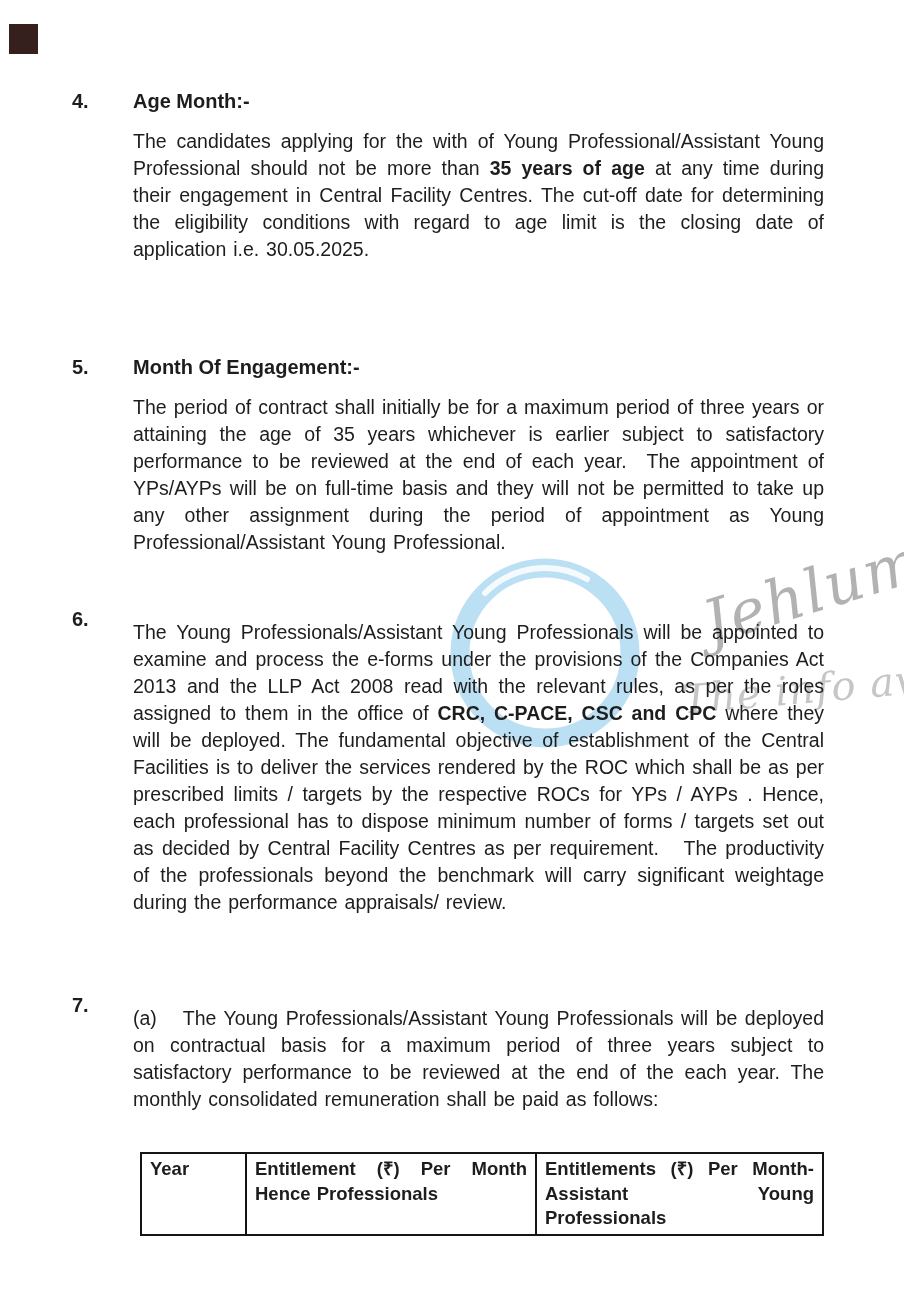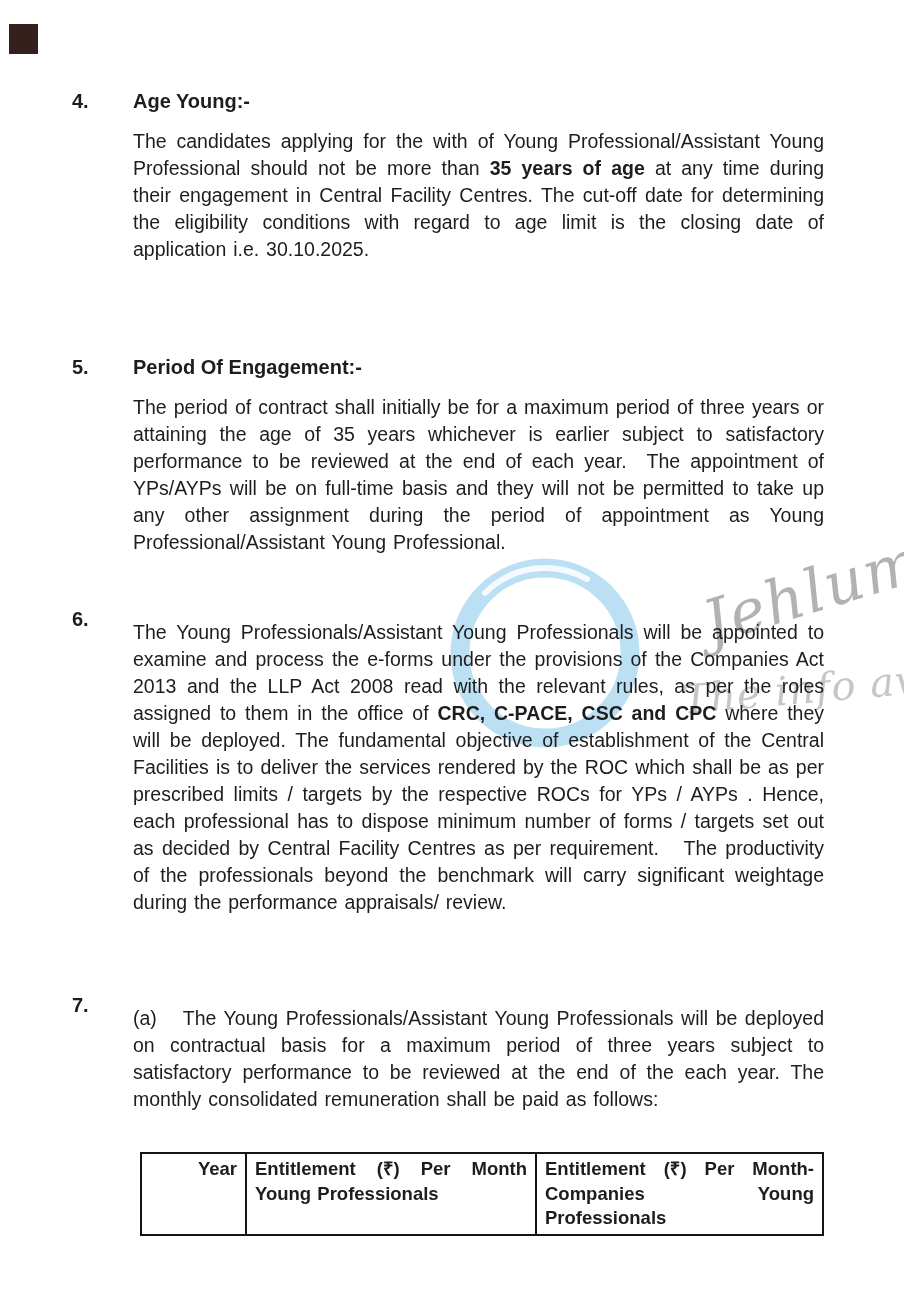--- a/index.html
+++ b/index.html
@@ -23,45 +23,45 @@
   .sec-body{margin:13px 0 0 61px;width:691px;text-align:justify;font-size:19.5px;line-height:27px;word-spacing:1.5px;}
   .sec-body b{font-weight:bold;margin-top:28px;}
   .para-label{padding-right:26px;}
   
   .ent-table{position:absolute;left:140px;top:1152px;z-index:1;border-collapse:collapse;table-layout:fixed;width:682px;}
   .ent-table td{
     border:2px solid #141414;vertical-align:top;
     font-weight:bold;font-size:18.5px;line-height:24.5px;
     padding:3px 8px;height:74px;text-align:justify;word-spacing:1px;
   }
-  .ent-table td.c-year{text-align:right;}
+  .ent-table td.c-year{text-align:left;}
 </style>
 </head>
 <body>
 
 <div class="wm-layer">
   <svg class="wm-circle" width="200" height="208" viewBox="0 0 200 208">
     <circle cx="97" cy="103" r="85" fill="none" stroke="#a8d6ef" stroke-width="19" opacity="0.78"></circle>
     <path d="M 37 43 A 85 85 0 0 1 139 29" fill="none" stroke="#ffffff" stroke-width="6" opacity="0.85" stroke-linecap="round"></path>
   </svg>
   <div class="wm-script wm-brand">Jehlum</div>
   <div class="wm-script wm-tagline">The info avenue</div>
 </div>
 
 <div class="corner-mark"></div>
 
 <section class="sec" style="top:88px">
   <span class="sec-num">4.</span>
-  <span class="sec-title">Age Young:-</span>
-  <p class="sec-body"><span>The candidates applying for the with of Young Professional/Assistant Young Professional should not be more than </span><b>35 years of age</b><span> at any time during their engagement in Central Facility Centres. The cut-off date for determining the eligibility conditions with regard to age limit is the closing date of application i.e. 30.10.2025.</span></p>
+  <span class="sec-title">Age Month:-</span>
+  <p class="sec-body"><span>The candidates applying for the with of Young Professional/Assistant Young Professional should not be more than </span><b>35 years of age</b><span> at any time during their engagement in Central Facility Centres. The cut-off date for determining the eligibility conditions with regard to age limit is the closing date of application i.e. 30.05.2025.</span></p>
 </section>
 
 <section class="sec" style="top:354px">
   <span class="sec-num">5.</span>
-  <span class="sec-title">Period Of Engagement:-</span>
+  <span class="sec-title">Month Of Engagement:-</span>
   <p class="sec-body">The period of contract shall initially be for a maximum period of three years or attaining the age of 35 years whichever is earlier subject to satisfactory performance to be reviewed at the end of each year.&nbsp; The appointment of YPs/AYPs will be on full-time basis and they will not be permitted to take up any other assignment during the period of appointment as Young Professional/Assistant Young Professional.</p>
 </section>
 
 <section class="sec" style="top:606px">
   <span class="sec-num">6.</span>
   <p class="sec-body"><span>The Young Professionals/Assistant Young Professionals will be appointed to examine and process the e-forms under the provisions of the Companies Act 2013 and the LLP Act 2008 read with the relevant rules, as per the roles assigned to them in the office of </span><b>CRC, C-PACE, CSC and CPC</b><span> where they will be deployed. The fundamental objective of establishment of the Central Facilities is to deliver the services rendered by the ROC which shall be as per prescribed limits / targets by the respective ROCs for YPs / AYPs . Hence, each professional has to dispose minimum number of forms / targets set out as decided by Central Facility Centres as per requirement.&nbsp;&nbsp; The productivity of the professionals beyond the benchmark will carry significant weightage during the performance appraisals/ review.</span></p>
 </section>
 
 <section class="sec" style="top:992px">
   <span class="sec-num">7.</span>
@@ -70,17 +70,17 @@
 
 <table class="ent-table">
   <colgroup>
       <col style="width:105px">
       <col style="width:290px">
       <col style="width:287px">
     </colgroup>
   <tbody>
       <tr>
     <td class="c-year">Year</td>
-    <td>Entitlement (₹) Per Month Young Professionals</td>
-    <td>Entitlement (₹) Per Month- Companies Young Professionals</td>
+    <td>Entitlement (₹) Per Month Hence Professionals</td>
+    <td>Entitlements (₹) Per Month- Assistant Young Professionals</td>
   </tr>
 </tbody>
   </table>
 
 </body></html>

